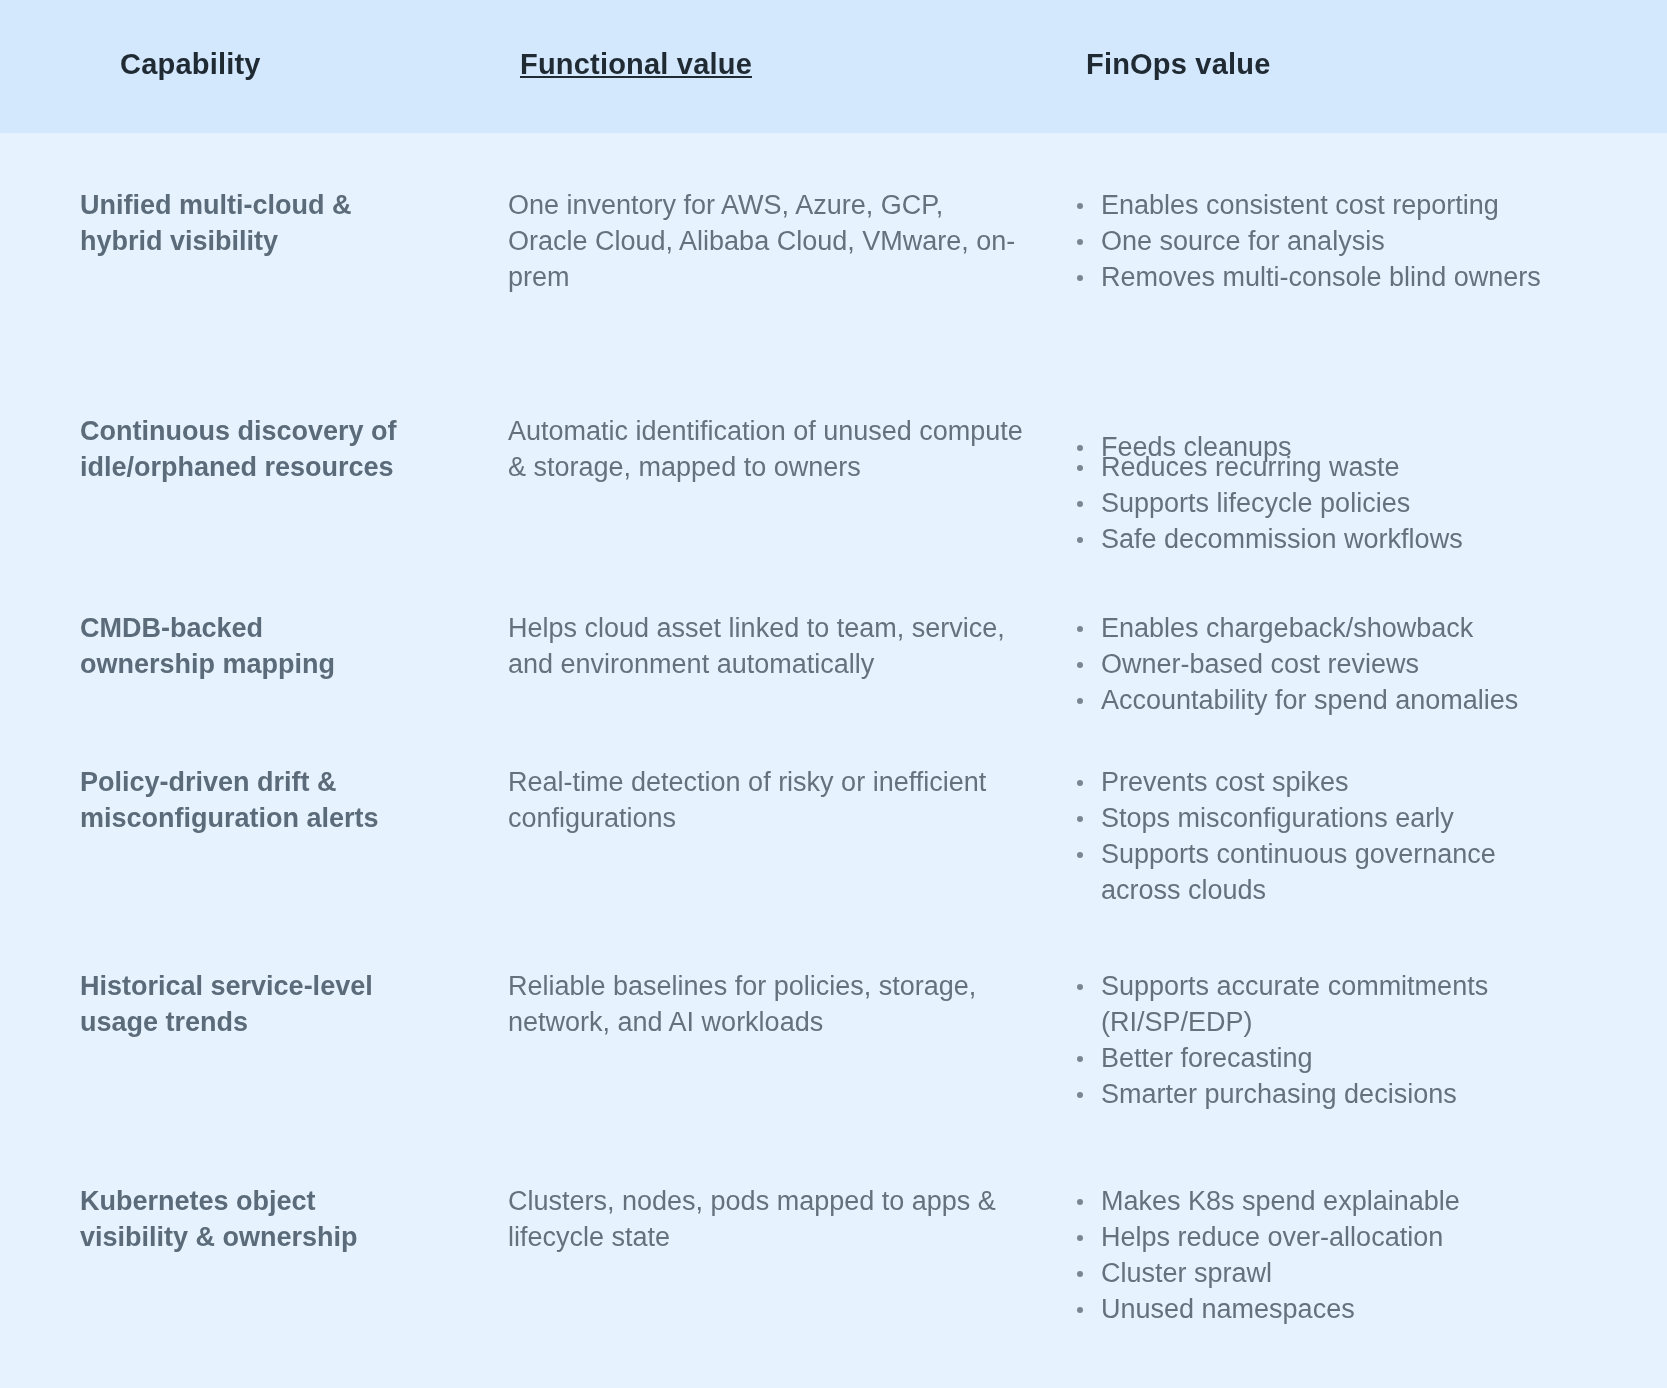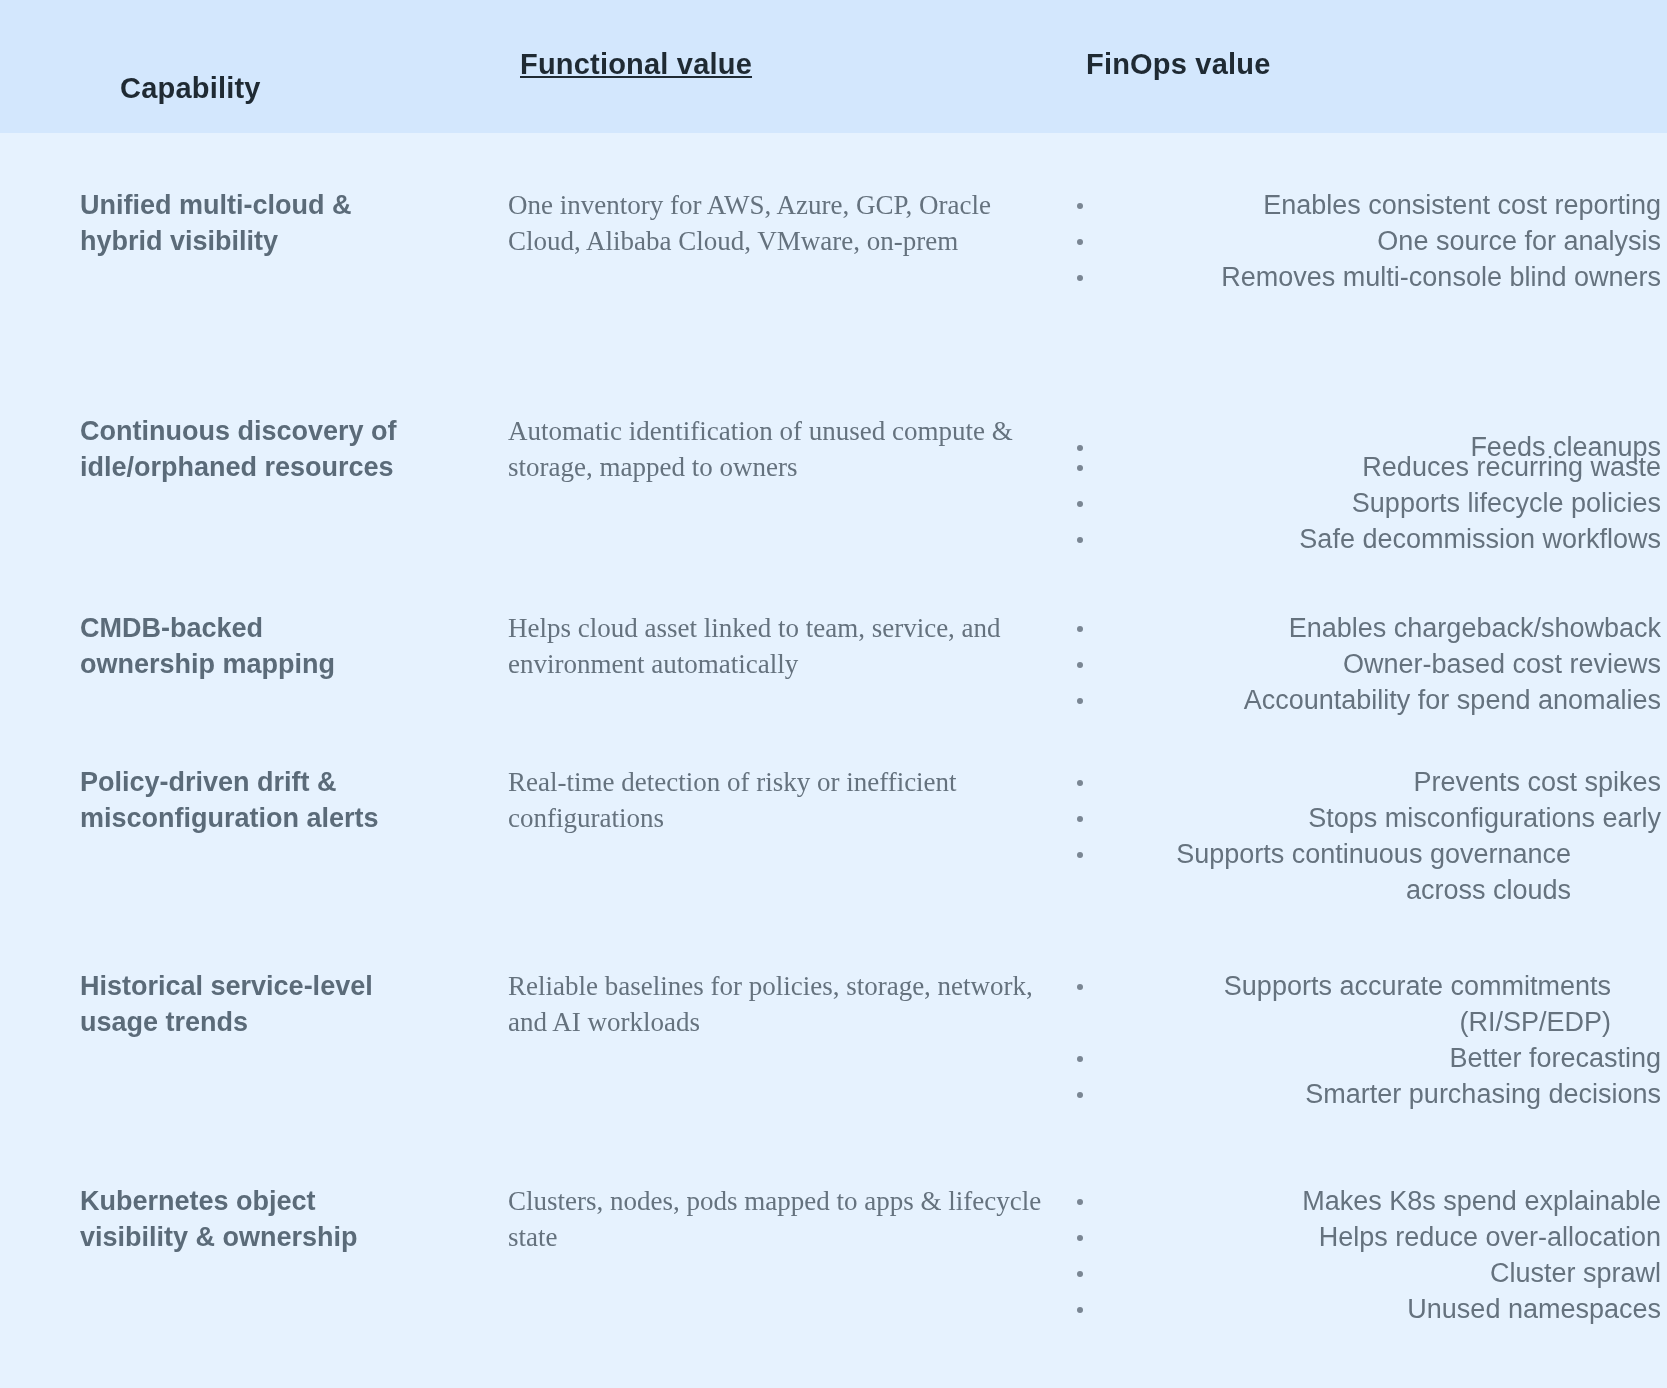--- a/index.html
+++ b/index.html
@@ -22,21 +22,21 @@
     background: #d3e7fd;
   }
   .header .h {
     position: absolute;
     top: 48px;
     font-size: 29px;
     font-weight: bold;
     color: #1f2a33;
     letter-spacing: 0.2px;
   }
-  .h-cap { left: 120px; margin-top: 24px; }
+  .h-cap { left: 120px; }
   .h-func { left: 520px; text-decoration: underline; }
   .h-fin { left: 1086px; }
 
   .row {
     position: absolute;
     left: 0;
     width: 1667px;
   }
   .cap {
     position: absolute;
@@ -47,37 +47,35 @@
     line-height: 36px;
     color: #5b6b79;
   }
   .func {
     position: absolute;
     left: 508px;
     width: 540px;
     font-size: 27px;
     line-height: 36px;
     color: #65727e;
-    font-family: Liberation Serif, serif;
   }
   .fin {
     position: absolute;
     left: 1072px;
     width: 560px;
     margin: 0;
     padding: 0;
     list-style: none;
   }
   .fin li {
     position: absolute;
     left: 0;
     font-size: 27px;
     line-height: 36px;
     color: #65727e;
-    text-align: right;
   }
   .fin li .dot {
     position: absolute;
     left: 5px;
     top: 16px;
     width: 6px;
     height: 6px;
     border-radius: 50%;
     background: #7a8693;
   }

